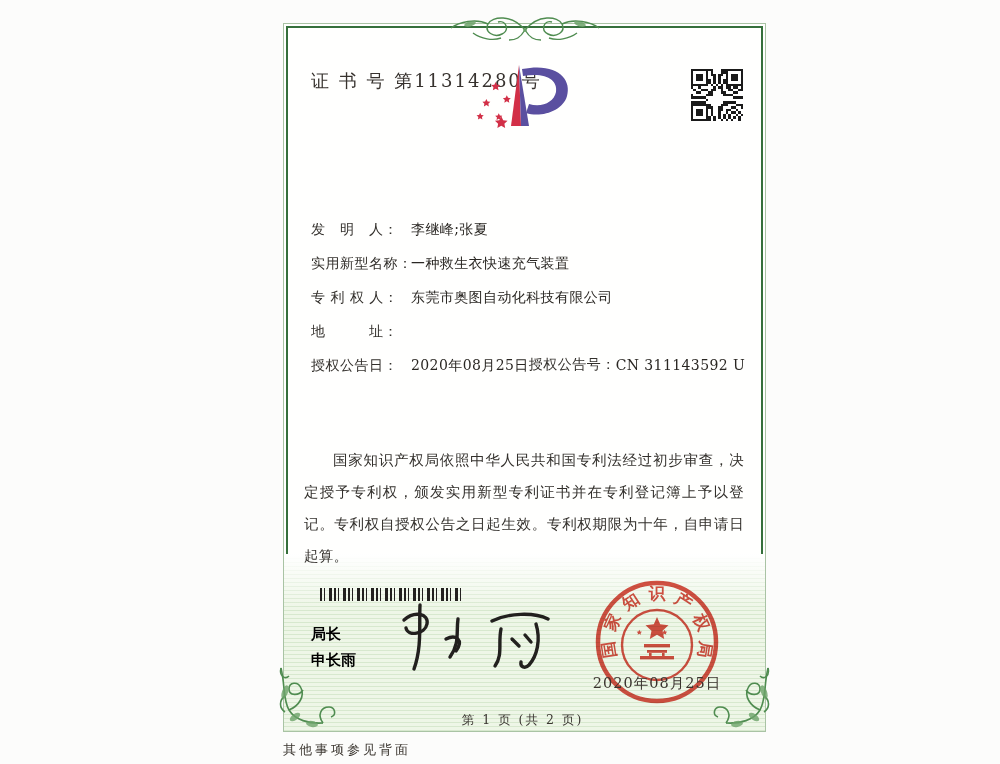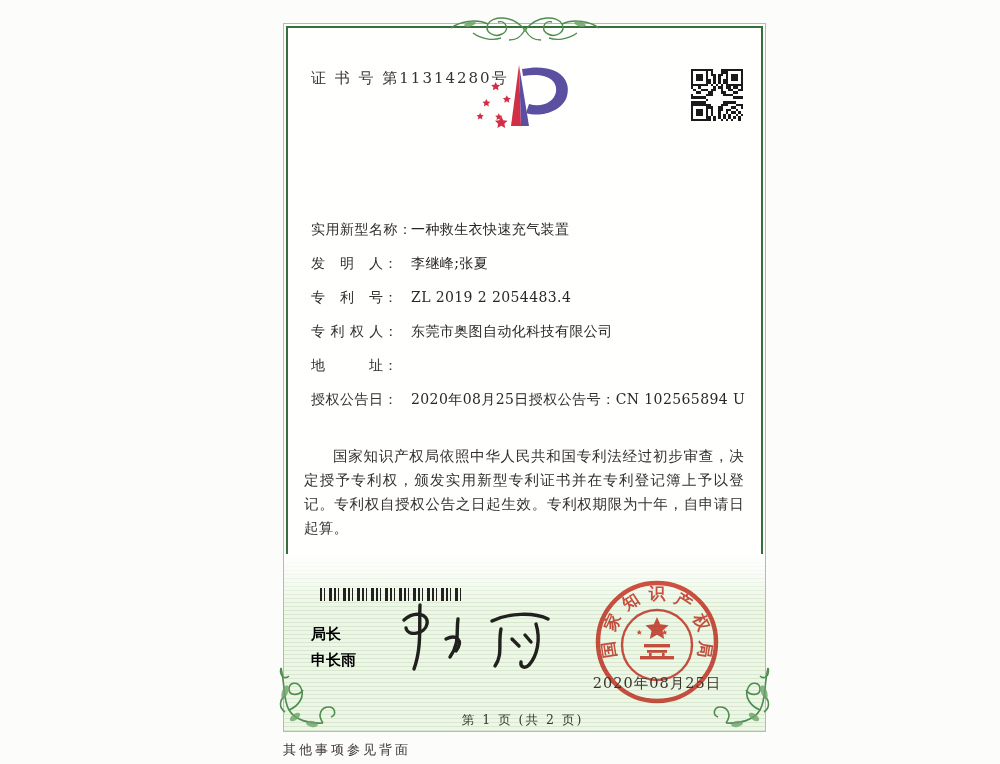--- a/index.html
+++ b/index.html
@@ -13,33 +13,33 @@
     border:1px solid #a9c3a4;background:#fffffe;box-sizing:border-box;
   }
   .cert-inner{position:absolute;inset:2px;border:2px solid #356f3b;}
   .green-band{
     position:absolute;left:0;right:0;bottom:0;top:530px;
     background:
       linear-gradient(180deg, rgba(255,255,255,1) 0px, rgba(255,255,255,0) 55px),
       repeating-linear-gradient(180deg,#d7e8ce 0 1px,#eef6e7 1px 4px);
   }
   .abs{position:absolute;}
-  .cert-no{left:27px;top:45px;font-size:15px;letter-spacing:2px;color:#37322e;}
+  .cert-no{left:27px;top:45px;font-size:18px;letter-spacing:2px;color:#37322e;}
   .qr{left:407px;top:45px;width:52px;height:52px;display:grid;
       grid-template-columns:repeat(21,1fr);grid-template-rows:repeat(21,1fr);background:#fff;}
   .qr .m{background:#1a1a1a;}
   .logo{left:185px;top:36px;width:105px;height:72px;}
   .title{left:0;right:0;top:125px;text-align:center;font-size:31px;font-weight:600;
          letter-spacing:6px;color:#1e1b18;}
   .fields{left:27px;top:196px;width:445px;font-size:14px;}
   .row{height:34px;line-height:18px;display:flex;align-items:flex-start;white-space:nowrap;}
   .lbl{display:inline-block;width:100px;letter-spacing:.5px;color:#33302c;}
   .val{letter-spacing:.4px;color:#2a2723;}
-  .lbl2{display:inline-block;letter-spacing:.5px;color:#33302c;}
-  .paras{left:20px;top:420px;width:440px;font-size:14.5px;line-height:24px;
+  .lbl2{display:inline-block;letter-spacing:.5px;color:#33302c;font-family:Liberation Mono, monospace;}
+  .paras{left:20px;top:420px;width:440px;font-size:14.5px;line-height:32px;
          text-align:justify;color:#33302c;}
   .paras p{margin:0;text-indent:2em;letter-spacing:.3px;}
   .barcode{left:36px;top:564px;width:141px;height:13px;
     background:
       repeating-linear-gradient(90deg,#23211f 0 2px,transparent 2px 4px,#23211f 4px 5px,transparent 5px 9px,#23211f 9px 12px,transparent 12px 14px);
   }
   .signer{left:27px;top:597px;font-family:"Liberation Sans",sans-serif;font-weight:700;
           font-size:15px;color:#000000;line-height:26px;}
   .signature{left:100px;top:573px;width:185px;height:80px;}
   .seal{left:308px;top:553px;width:130px;height:130px;mix-blend-mode:multiply;}
@@ -562,43 +562,39 @@
       <div class="m"></div>
       <div></div>
       <div></div>
       <div class="m"></div>
       <div></div>
     </div>
 
 
   <div class="abs fields">
     <div class="row">
-      <span class="lbl">实用新型名称：</span>
-      <span class="val">一种救生衣快速充气装置</span>
-    </div>
-    <div class="row">
       <span class="lbl">发　明　人：</span>
       <span class="val">李继峰;张夏</span>
     </div>
     <div class="row">
-      <span class="lbl">专　利　号：</span>
-      <span class="val">ZL 2019 2 2054483.4</span>
+      <span class="lbl">实用新型名称：</span>
+      <span class="val">一种救生衣快速充气装置</span>
     </div>
     <div class="row">
       <span class="lbl">专 利 权 人：</span>
       <span class="val">东莞市奥图自动化科技有限公司</span>
     </div>
     <div class="row">
       <span class="lbl">地　　　址：</span>
     </div>
     <div class="row">
       <span class="lbl">授权公告日：</span>
       <span class="val">2020年08月25日</span>
       <span class="lbl2">授权公告号：</span>
-      <span class="val">CN 102565894 U</span>
+      <span class="val">CN 311143592 U</span>
     </div>
   </div>
 
   <div class="abs paras">
     <p>国家知识产权局依照中华人民共和国专利法经过初步审查，决定授予专利权，颁发实用新型专利证书并在专利登记簿上予以登记。专利权自授权公告之日起生效。专利权期限为十年，自申请日起算。</p>
   </div>
 
   <div class="abs barcode"></div>
 
   <div class="abs signer">

